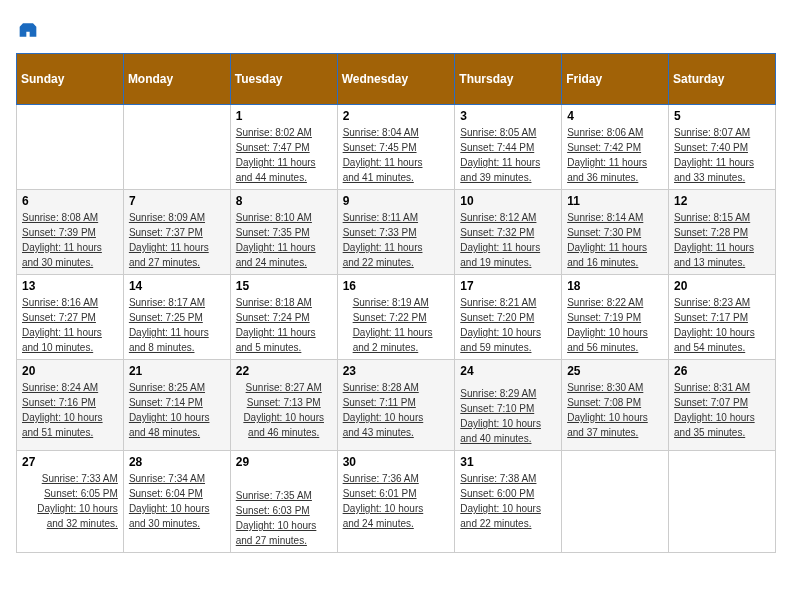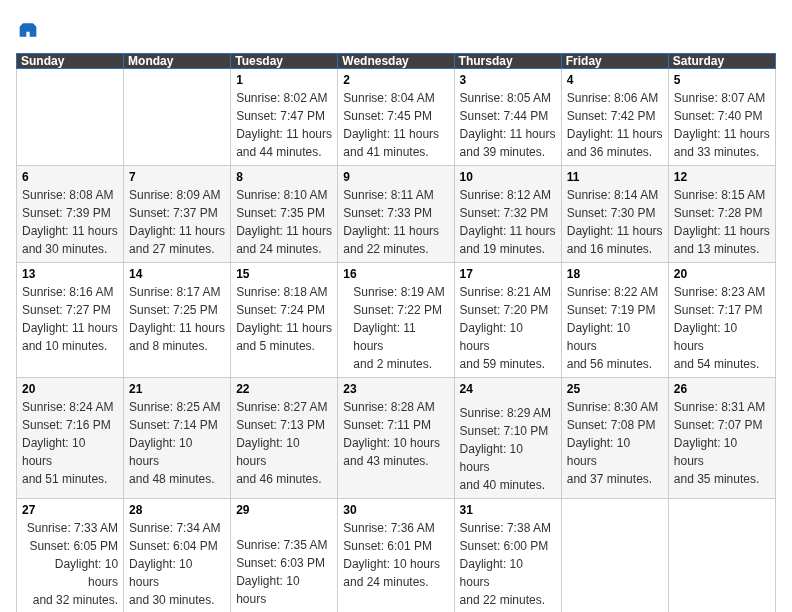--- a/index.html
+++ b/index.html
@@ -48,23 +48,23 @@
     .location-title {
       font-size: 16px;
       color: #555;
     }
     table {
       width: 100%;
       border-collapse: collapse;
       font-size: 10.5px;
     }
     thead tr th {
-      background-color: #404040;
+      background-color: #a16207;
       color: #fff;
-      padding: 0 4px;
+      padding: 18px 4px;
       text-align: left;
       font-size: 12px;
       font-weight: bold;
       border: 1px solid #2b6cbf;
     }
     tbody tr td {
       border: 1px solid #ccc;
       padding: 4px 5px;
       vertical-align: top;
       background: #fff;
@@ -73,23 +73,24 @@
     tbody tr:nth-child(even) td {
       background: #f5f5f5;
     }
     .day-num {
       font-weight: bold;
       font-size: 12px;
       display: block;
       margin-bottom: 2px;
     }
     .day-info {
-      font-size: 12px;
+      font-size: 10px;
       color: #333;
       line-height: 1.5;
+      text-decoration: underline;
     }
     .empty-cell {
       background: #fff;
     }
   </style>
 </head>
 <body>
 
 <div class="header-area">
   <div class="logo">
@@ -272,21 +273,21 @@
         </td>
         <td>
           <span class="day-num">21</span>
           <div class="day-info" style="white-space: pre-line;">Sunrise: 8:25 AM
 Sunset: 7:14 PM
 Daylight: 10 hours
 and 48 minutes.</div>
         </td>
         <td>
           <span class="day-num">22</span>
-          <div class="day-info" style="white-space: pre-line;">Sunrise: 8:27 AM
+          <div class="day-info" style="white-space: pre-line; text-align: center;">Sunrise: 8:27 AM
 Sunset: 7:13 PM
 Daylight: 10 hours
 and 46 minutes.</div>
         </td>
         <td>
           <span class="day-num">23</span>
           <div class="day-info" style="white-space: pre-line;">Sunrise: 8:28 AM
 Sunset: 7:11 PM
 Daylight: 10 hours
 and 43 minutes.</div>

